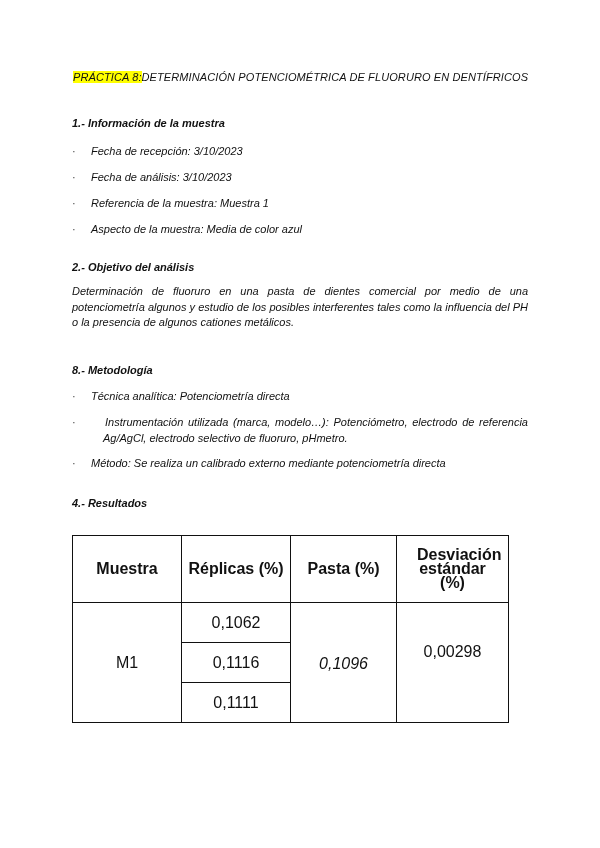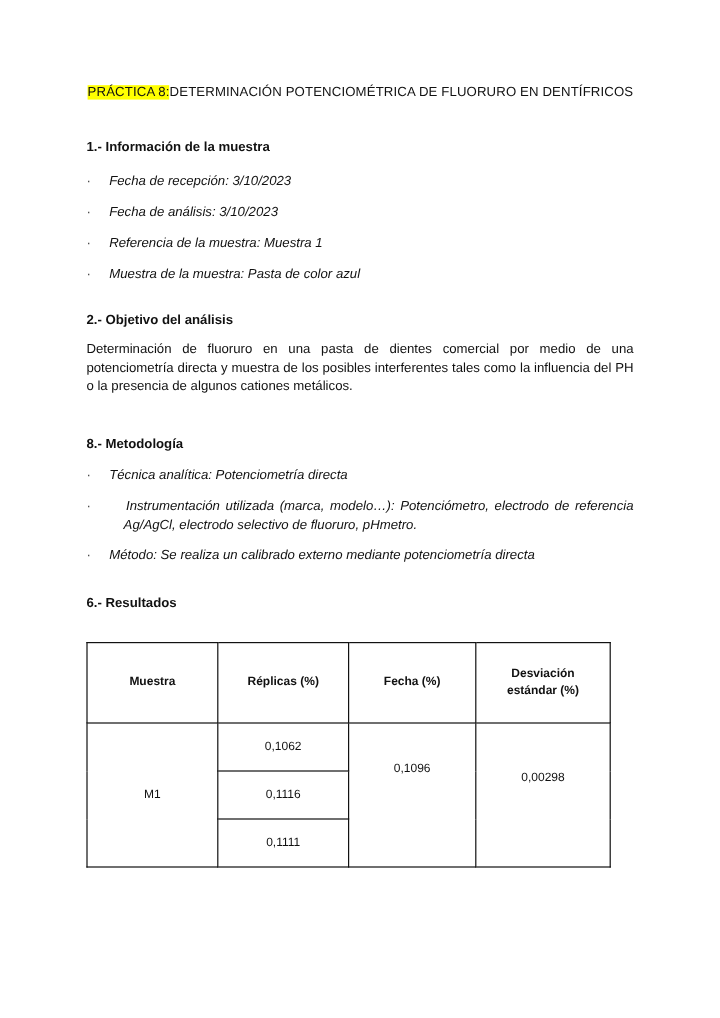--- a/index.html
+++ b/index.html
@@ -1,20 +1,20 @@
 <!DOCTYPE html>
 <html><head>
   <meta charset="utf-8">
   <style>
     html, body { margin: 0; padding: 0; background: #ffffff; }
     body {
       width: 600px; height: 848px; position: relative; overflow: hidden;
       font-family: "Liberation Sans", sans-serif; color: #111111;
     }
-    .abs { position: absolute; }
+    .abs { position: absolute; font-style: italic; }
     .title {
       left: 73px; top: 71px; font-size: 11px; letter-spacing: 0.1px; white-space: nowrap;
     }
     .title .hl { background: #ffff00; }
     .h {
       left: 72px; font-size: 11px; font-weight: bold; white-space: nowrap; text-align: center;
     }
     .bullet {
       left: 72px; font-size: 11px; white-space: nowrap; font-style: italic;
     }
@@ -23,21 +23,21 @@
     .para {
       left: 72px; width: 456px; font-size: 11px; line-height: 15.5px; text-align: justify;
     }
     .bl-wrap {
       left: 72px; width: 456px; font-size: 11px; font-style: italic; line-height: 15.5px;
     }
     .bl-wrap .dot { position: absolute; left: 0; top: 0; font-style: normal; color: #444; }
     .bl-wrap .txt { margin-left: 31px; display: block; text-align: justify; text-indent: 2px; }
     table.res {
       position: absolute; left: 72px; top: 535px; width: 436px;
-      border-collapse: collapse; font-size: 10px; table-layout: fixed;
+      border-collapse: collapse; font-size: 16px; table-layout: fixed;
     }
     table.res td, table.res th {
       border: 1.5px solid #111; text-align: center; vertical-align: middle; padding: 0;
     }
     table.res th { font-weight: bold; height: 66px; line-height: 14px; }
     table.res td { font-weight: normal; height: 39px; }
   </style>
 </head>
 <body>
 
@@ -54,61 +54,61 @@
 <div class="abs bullet" style="top:171px;">
   <span class="dot">·</span>
   <span class="txt">Fecha de análisis: 3/10/2023</span>
 </div>
 <div class="abs bullet" style="top:197px;">
   <span class="dot">·</span>
   <span class="txt">Referencia de la muestra: Muestra 1</span>
 </div>
 <div class="abs bullet" style="top:223px;">
   <span class="dot">·</span>
-  <span class="txt">Muestra de la muestra: Pasta de color azul</span>
+  <span class="txt">Aspecto de la muestra: Media de color azul</span>
 </div>
 
 <div class="abs h" style="top:261px;">2.- Objetivo del análisis</div>
-<div class="abs para" style="top:284px;">Determinación de fluoruro en una pasta de dientes comercial por medio de una potenciometría directa y muestra de los posibles interferentes tales como la influencia del PH o la presencia de algunos cationes metálicos.</div>
+<div class="abs para" style="top:284px;">Determinación de fluoruro en una pasta de dientes comercial por medio de una potenciometría algunos y estudio de los posibles interferentes tales como la influencia del PH o la presencia de algunos cationes metálicos.</div>
 
 <div class="abs h" style="top:364px;">8.- Metodología</div>
 
 <div class="abs bullet" style="top:390px;">
   <span class="dot">·</span>
   <span class="txt">Técnica analítica: Potenciometría directa</span>
 </div>
 <div class="abs bl-wrap" style="top:415px;">
   <span class="dot">·</span>
   <span class="txt">Instrumentación utilizada (marca, modelo…):  Potenciómetro, electrodo de referencia Ag/AgCl, electrodo selectivo de fluoruro, pHmetro.</span>
 </div>
 <div class="abs bullet" style="top:457px;">
   <span class="dot">·</span>
   <span class="txt">Método: Se realiza un calibrado externo mediante potenciometría directa</span>
 </div>
 
-<div class="abs h" style="top:497px;">6.- Resultados</div>
+<div class="abs h" style="top:497px;">4.- Resultados</div>
 
 <table class="res">
   <colgroup>
     <col style="width:109px">
       <col style="width:109px">
       <col style="width:106px">
       <col style="width:112px">
   </colgroup>
   <tbody>
       <tr>
     <th>Muestra</th>
     <th>Réplicas (%)</th>
-    <th>Fecha (%)</th>
+    <th>Pasta (%)</th>
     <th style="padding: 0 20px;"><span>Desviación estándar (%)</span></th>
   </tr>
   <tr>
     <td rowspan="3">M1</td>
     <td>0,1062</td>
-    <td rowspan="3" style="vertical-align: top; padding-top: 32px;">0,1096</td>
+    <td rowspan="3" style="vertical-align: top; padding-top: 52px; font-style: italic;">0,1096</td>
     <td rowspan="3" style="vertical-align: top; padding-top: 40px; margin-left: 17px;">0,00298</td>
   </tr>
   <tr>
     <td>0,1116</td>
   </tr>
   <tr>
     <td>0,1111</td>
   </tr>
 </tbody>
   </table>

